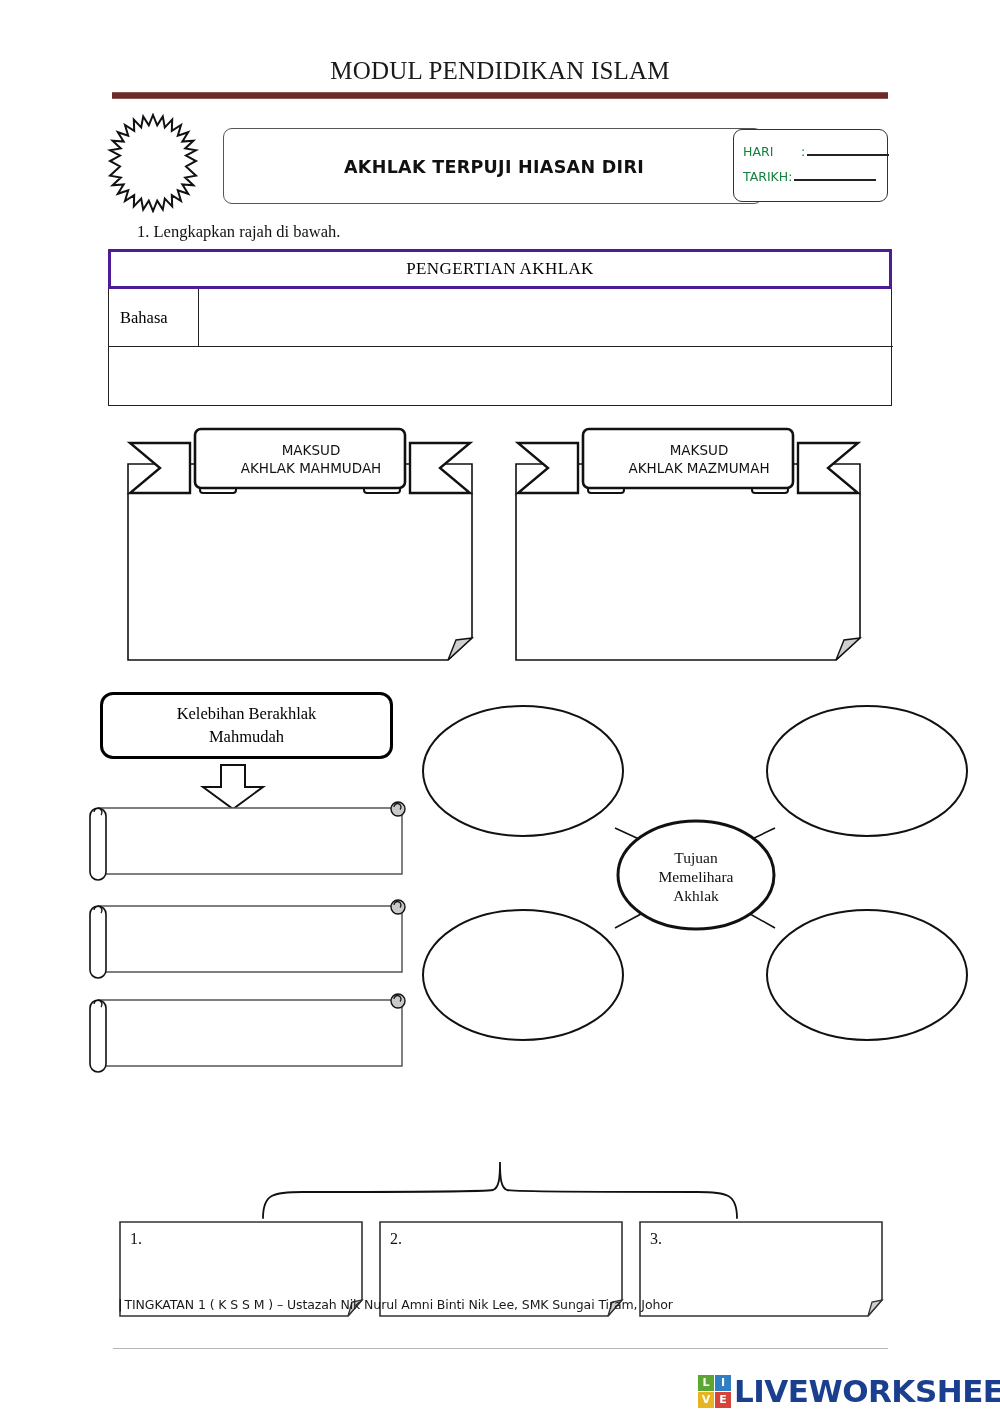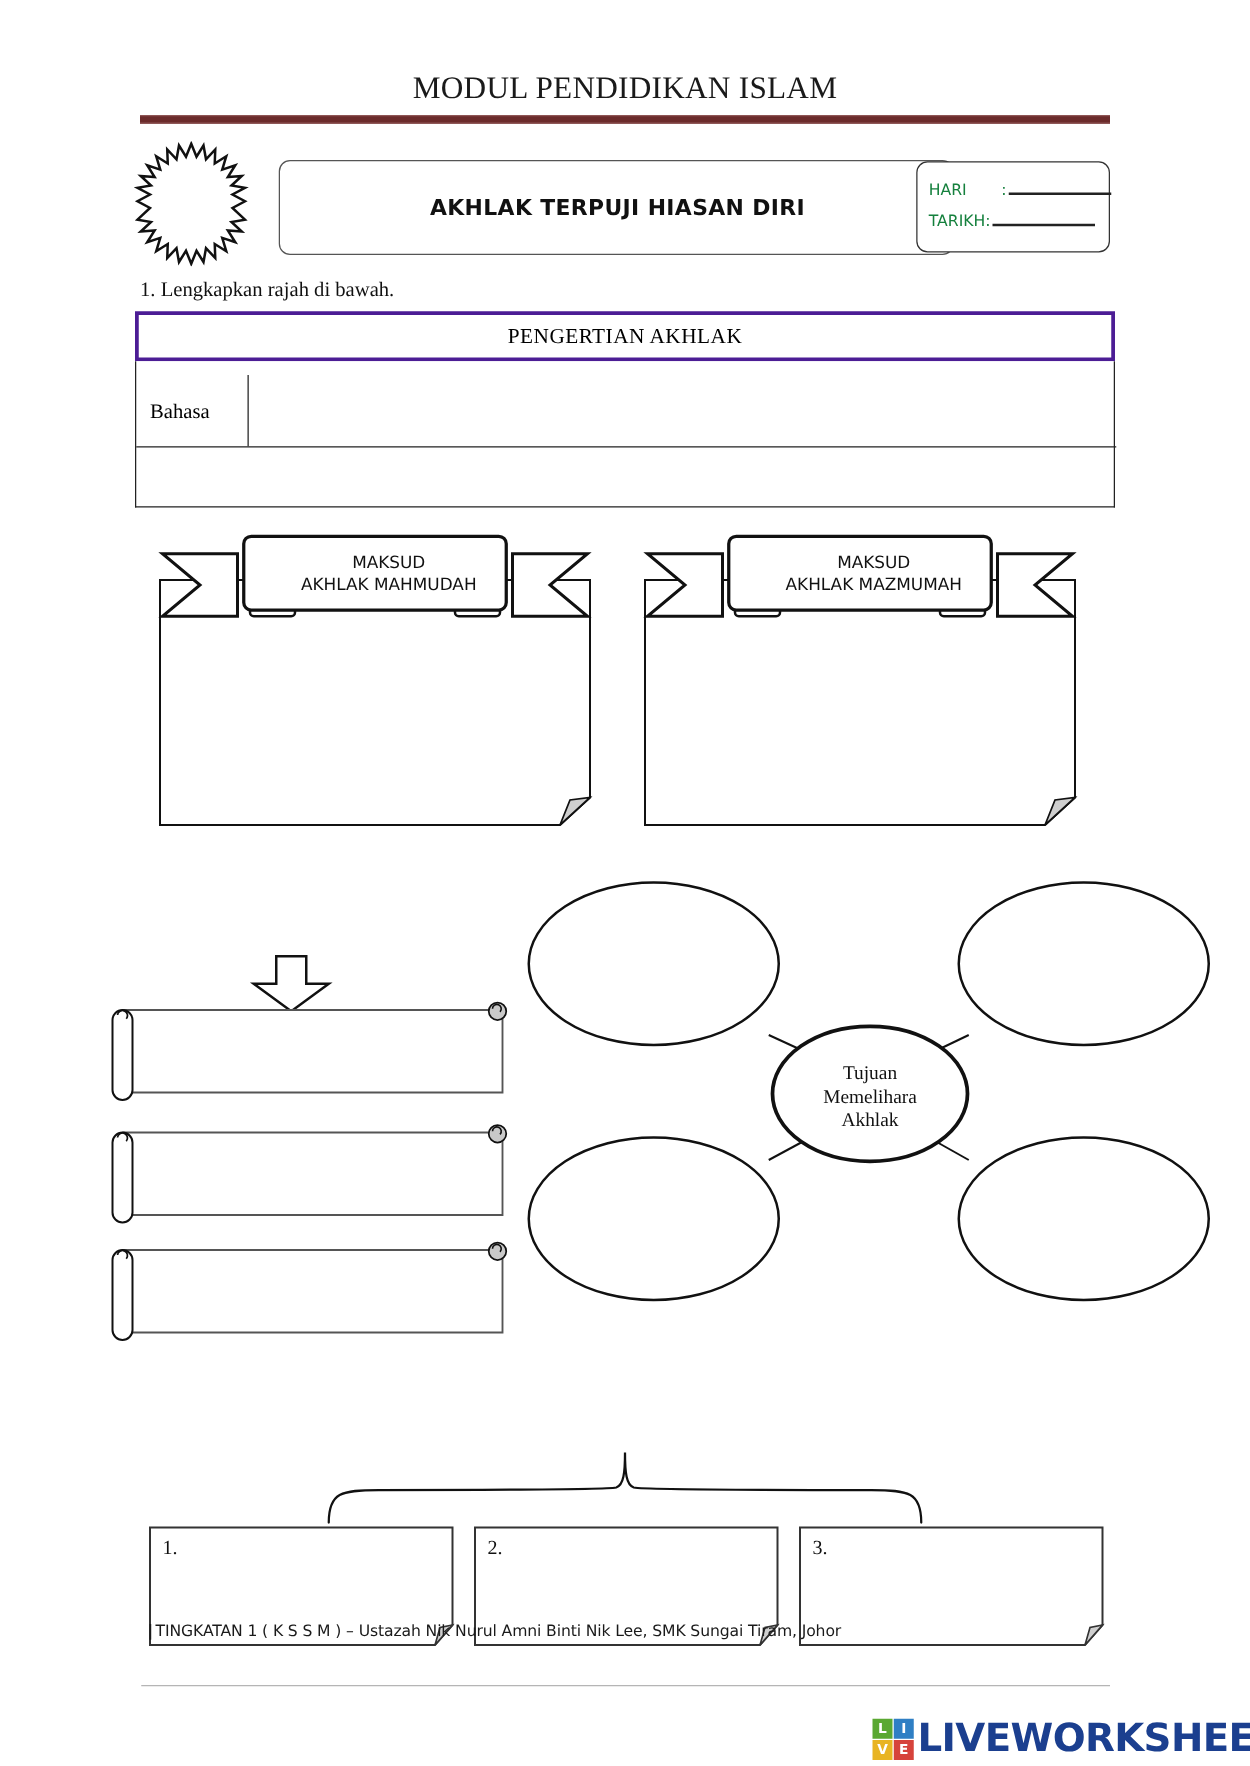--- a/index.html
+++ b/index.html
@@ -124,21 +124,21 @@
     display: inline-block;
     width: 82px;
     border-bottom: 2px solid #222;
     height: 11px;
     margin-left: 2px;
   }
 
   
   .instruction {
     position: absolute;
-    left: 112px;
+    left: 137px;
     top: 222px;
     font-family: "Liberation Serif", serif;
     font-size: 16.5px;
     color: #111;
   }
 
   
   .tbl-head {
     position: absolute;
     left: 108px;
@@ -167,21 +167,21 @@
     background: #fff;
   }
   .tbl-row {
     position: absolute;
     left: 0;
     width: 784px;
     height: 58px;
     box-sizing: border-box;
     display: flex;
   }
-  .tbl-row.r1 { top: 11px; border-bottom: 1px solid #222; gap: 36px; }
+  .tbl-row.r1 { top: 0; border-bottom: 1px solid #222; gap: 36px; }
   .tbl-row.r2 { top: 58px; height: 57px; }
   .tbl-key {
     width: 90px;
     display: flex;
     align-items: center;
     padding-left: 11px;
     box-sizing: border-box;
     border-right: 1px solid #222;
     font-family: "Liberation Serif", serif;
     font-size: 16.5px;
@@ -428,20 +428,24 @@
       <rect x="74" y="58" width="36" height="8" rx="3" fill="#fff" stroke="#111" stroke-width="2"></rect>
       <rect x="238" y="58" width="36" height="8" rx="3" fill="#fff" stroke="#111" stroke-width="2"></rect>
       <rect x="69" y="2" width="210" height="59" rx="6" fill="#fff" stroke="#111" stroke-width="2.6"></rect>
     </svg>
     <div class="ribbon-text">
       <span>MAKSUD</span>
       <span>AKHLAK MAZMUMAH</span>
     </div>
   </div>
 
+  <div class="kelebihan-box">
+    <span>Kelebihan Berakhlak</span>
+    <span>Mahmudah</span>
+  </div>
   <svg class="down-arrow" viewBox="0 0 68 48">
     <polygon points="22,2 46,2 46,24 64,24 34,46 4,24 22,24" fill="#fff" stroke="#111" stroke-width="2"></polygon>
   </svg>
 
   <svg class="scroll-item s1" viewBox="0 0 330 88">
     <path d="M14,8 H318 V74 H14" fill="#fff" stroke="#555" stroke-width="1.5"></path>
     <rect x="6" y="8" width="16" height="72" rx="8" fill="#fff" stroke="#111" stroke-width="1.6"></rect>
     <path d="M10,12 a4,4 0 1 1 7,3" fill="none" stroke="#111" stroke-width="1.4"></path>
     <circle cx="314" cy="9" r="7" fill="#c9c9c9" stroke="#111" stroke-width="1.4"></circle>
     <path d="M310,7 a3.5,3.5 0 1 1 6,2.5" fill="none" stroke="#111" stroke-width="1.3"></path>

